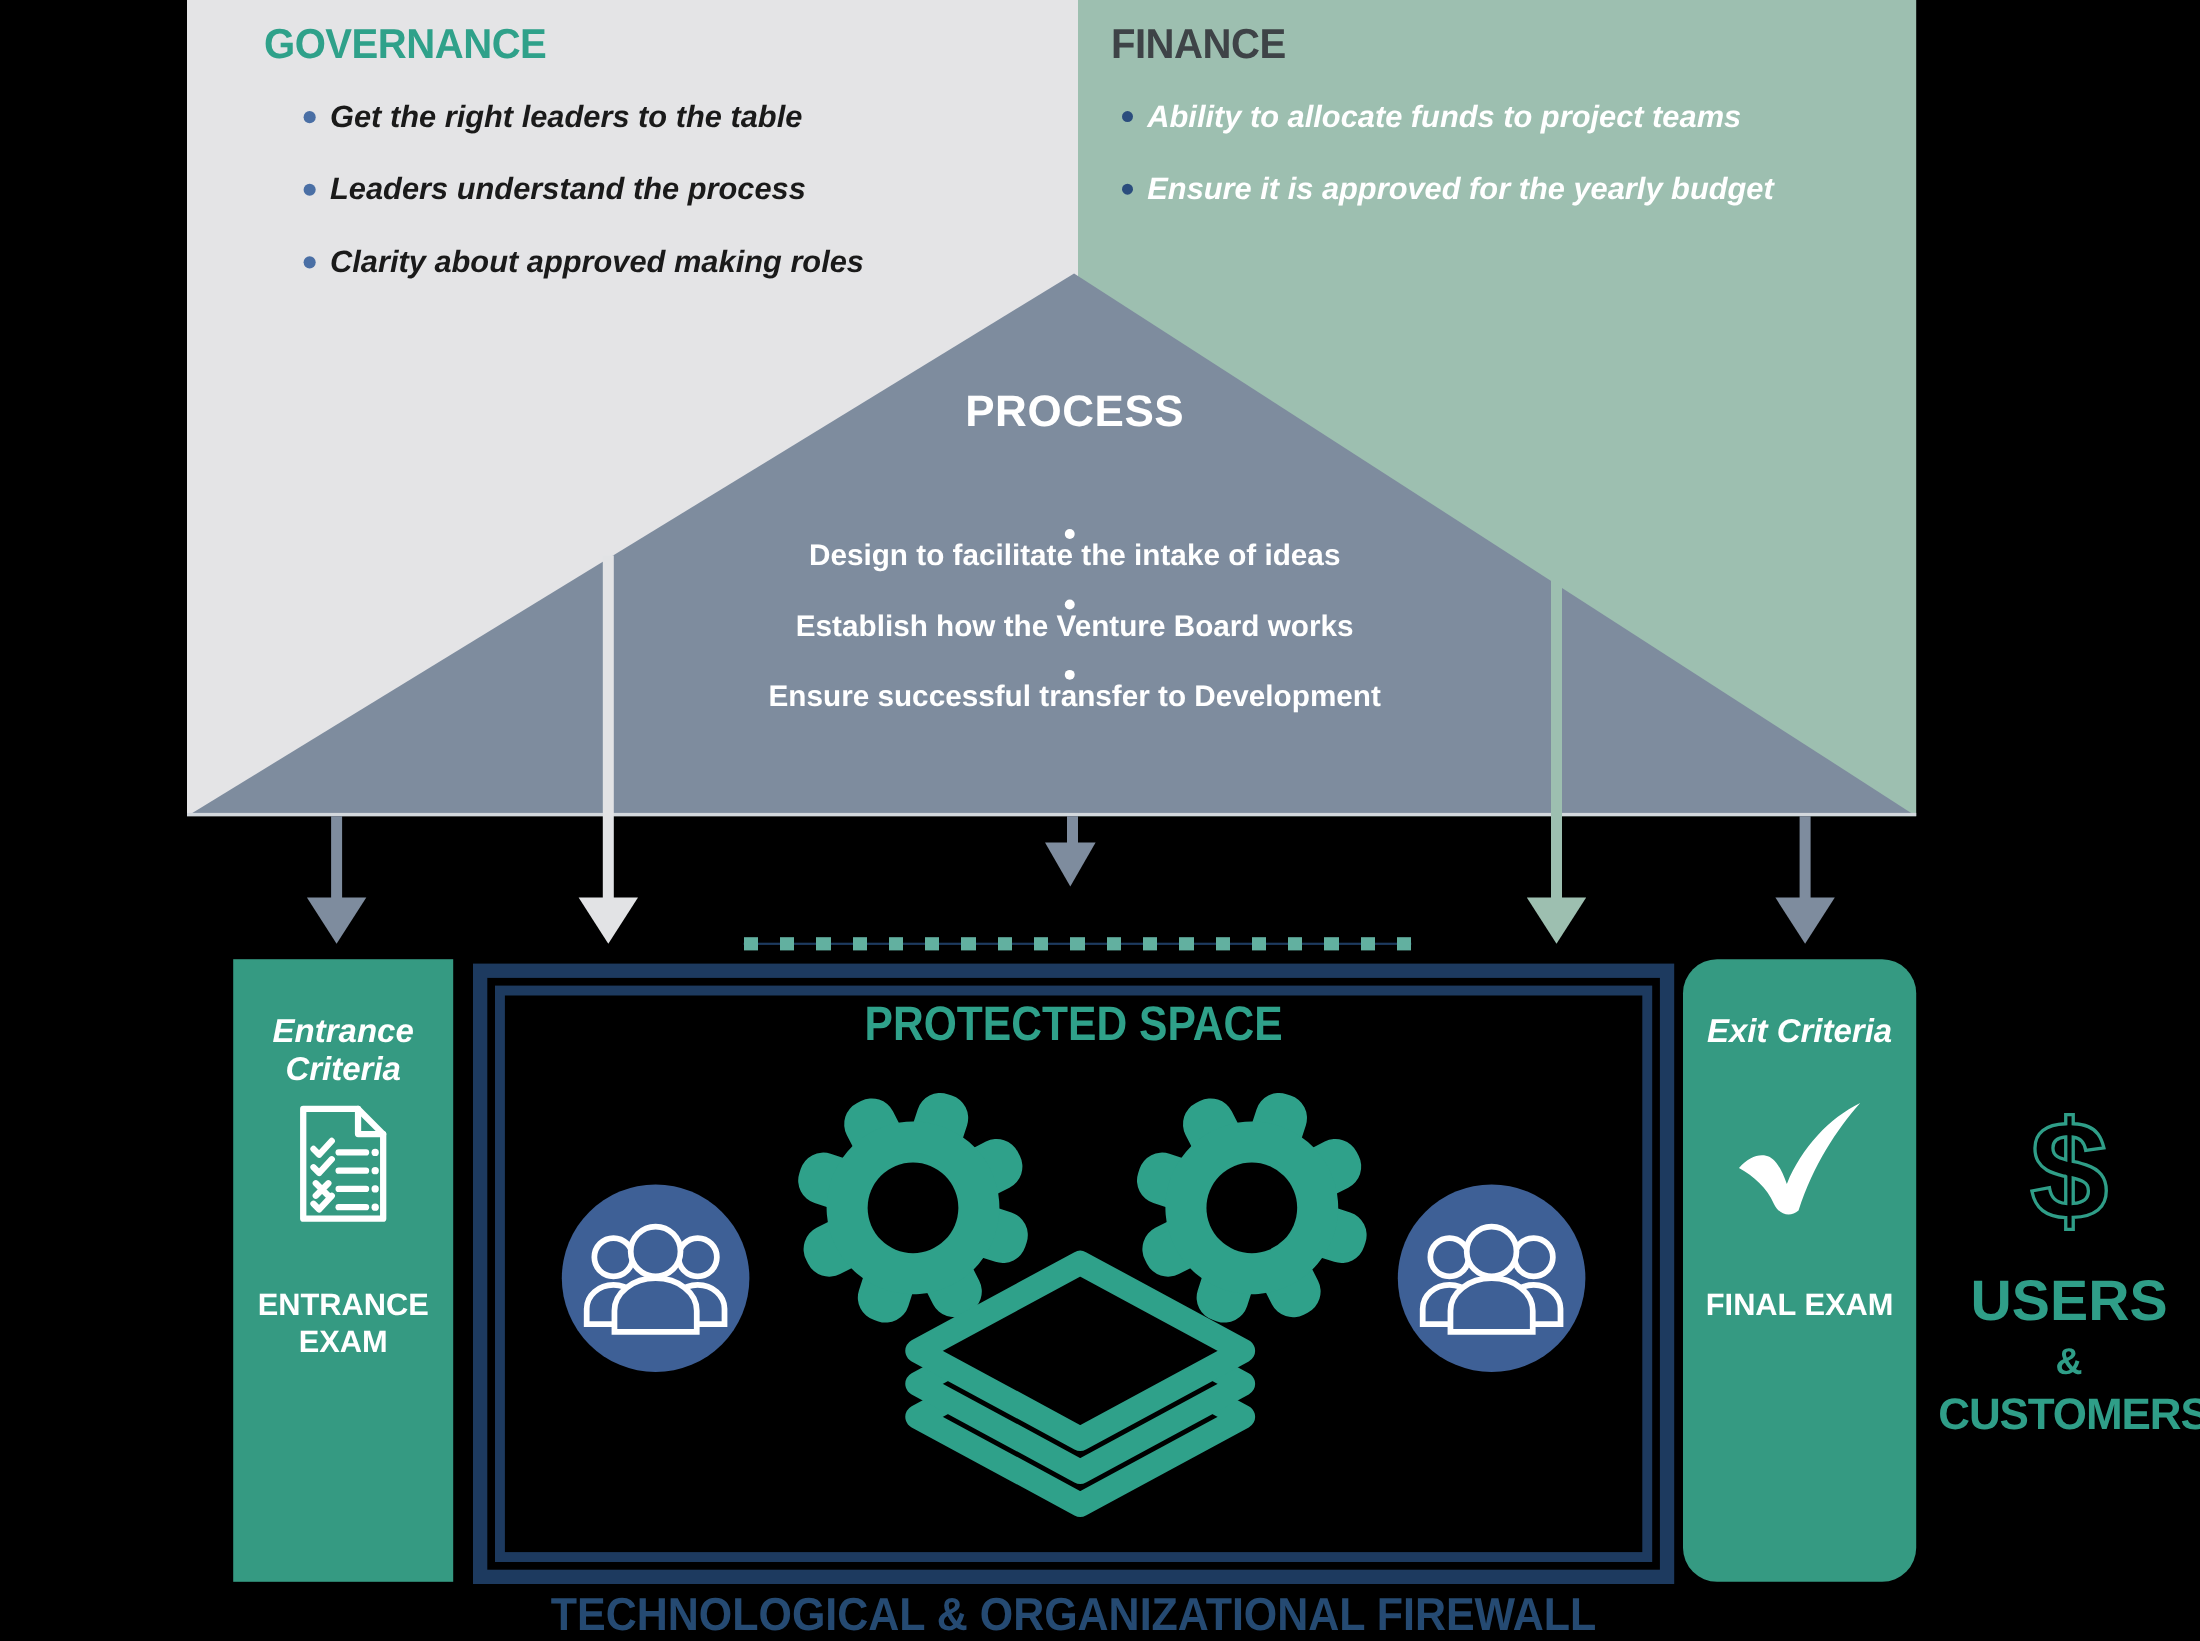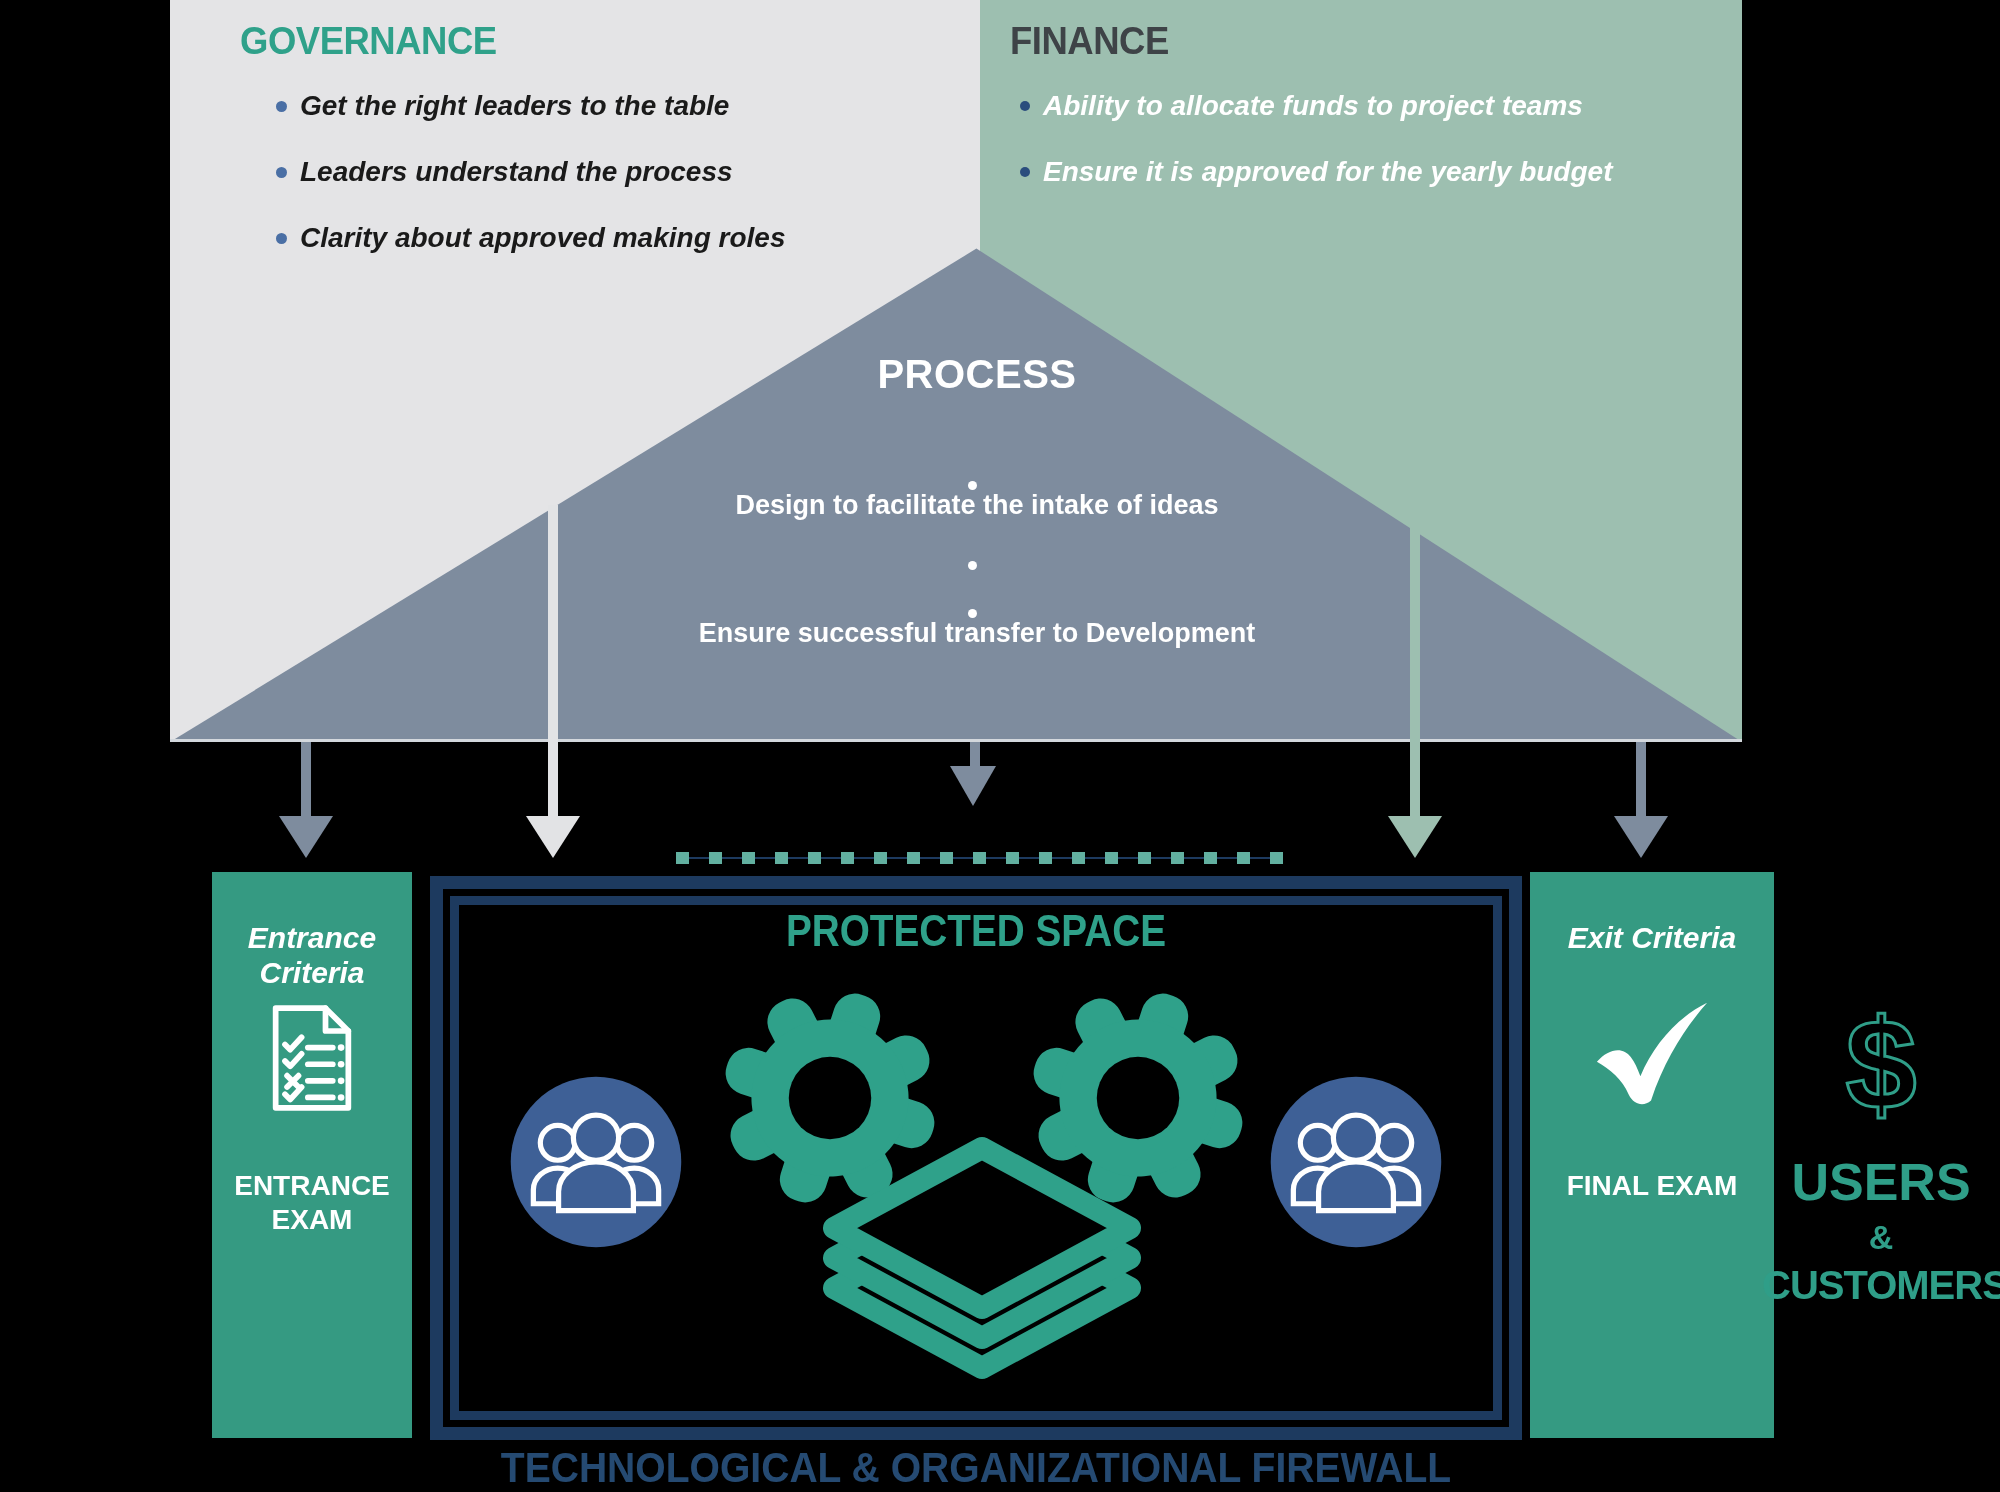--- a/index.html
+++ b/index.html
@@ -117,20 +117,21 @@
 
   <div class="abs proc-wrap">
     <div class="proc-title">PROCESS</div>
     <div class="proc-list">
       <div class="pline">
           <span class="dot"></span>
           <span class="btxt">Design to facilitate the intake of ideas</span>
         </div>
       <div class="pline">
           <span class="dot"></span>
+          <span class="btxt">Establish how the Venture Board works</span>
         </div>
       <div class="pline">
           <span class="dot"></span>
           <span class="btxt">Ensure successful transfer to Development</span>
         </div>
     </div>
   </div>
 
   <div class="abs shaft slate" style="left:301px;top:742px;height:76px;"></div>
   <div class="abs head c-slate" style="left:279px;top:816px;"></div>
@@ -245,21 +246,21 @@
   <div class="abs" style="left:822px;top:1136px;">
     <svg width="320" height="246" viewBox="0 0 320 246">
       <g stroke="#2fa18a" stroke-width="22" stroke-linejoin="round" fill="#000">
         <path d="M160 72 L308 152 L160 232 L12 152 Z"></path>
         <path d="M160 42 L308 122 L160 202 L12 122 Z"></path>
         <path d="M160 12 L308 92 L160 172 L12 92 Z"></path>
       </g>
     </svg>
   </div>
 
-  <div class="abs crit-box" style="left:1530px;width:244px;">
+  <div class="abs crit-box" style="left:1530px;width:212px;border-radius:31px;">
     <div class="ctitle">Exit Criteria</div>
     <div class="cicon" style="top:126px;">
       <svg width="126" height="116" viewBox="0 0 130 120">
         <path fill="#fff" d="M8 66 C20 52 35 50 43 61 C47 66 50 73 53 81 C67 47 93 19 122 5 C100 30 78 63 64 106 C56 113 46 110 41 100 C34 84 22 74 8 66 Z"></path>
       </svg>
     </div>
     <div class="cexam">FINAL EXAM</div>
   </div>
 
   <div class="abs firewall">TECHNOLOGICAL &amp; ORGANIZATIONAL FIREWALL</div>

